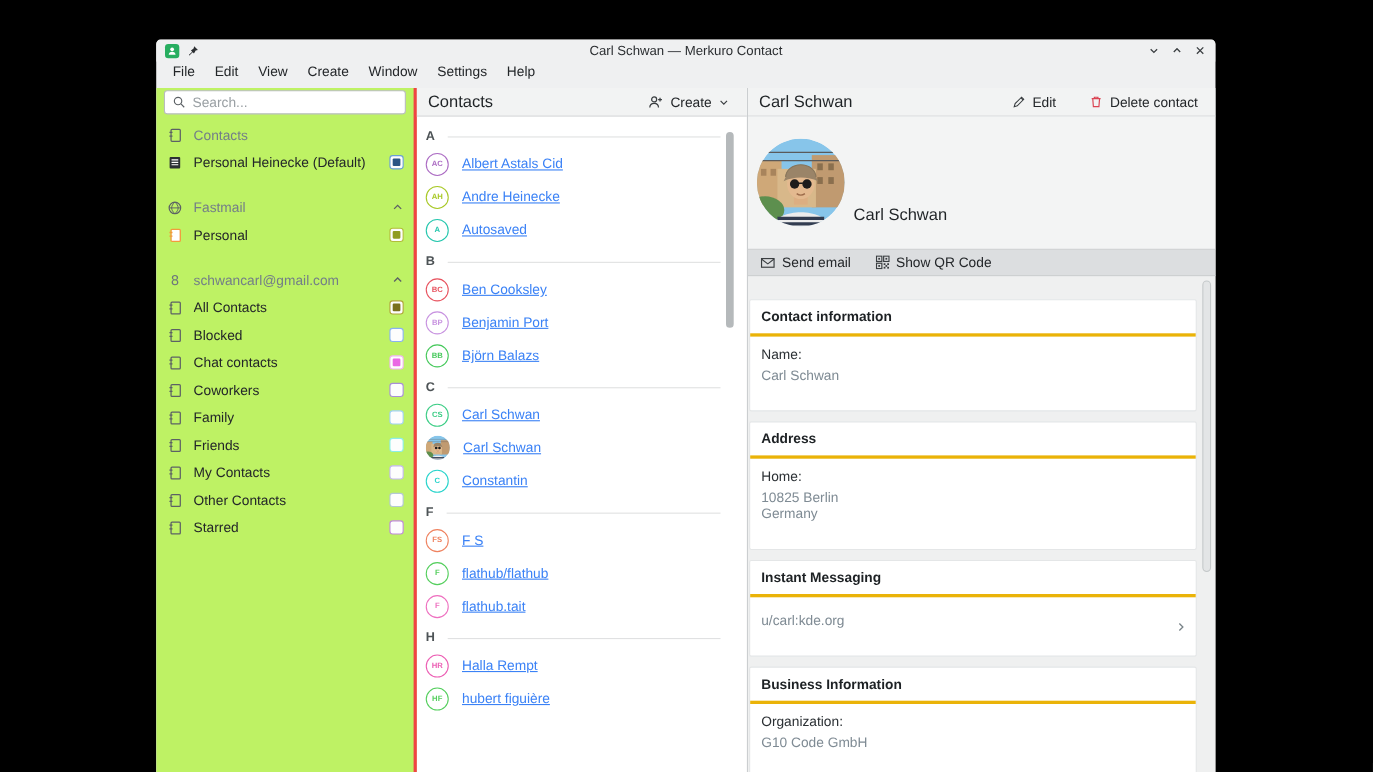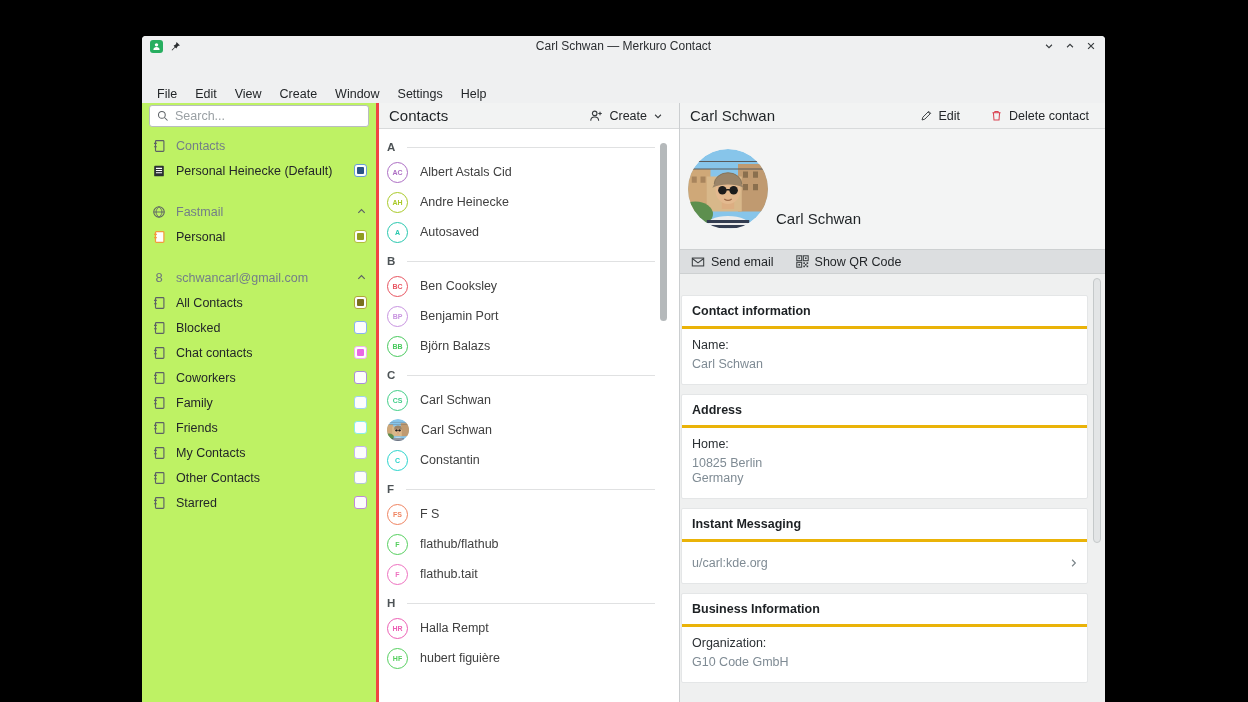--- a/index.html
+++ b/index.html
@@ -15,22 +15,22 @@
   .titlebar { height:20px; flex:0 0 20px; display:flex; align-items:center; padding:0 8px;
               background:#eff0f1; font-size:12px; color:#2b2e31; position:relative; }
   .tb-left { display:flex; align-items:center; gap:7px; }
   .appicon { width:13px; height:13px; background:#27ae60; border-radius:3px; display:flex;
              align-items:center; justify-content:center; }
   .tb-title { position:absolute; left:0; right:0; text-align:center; pointer-events:none; }
   .tb-controls { margin-left:auto; display:flex; align-items:center; gap:9px; z-index:2; }
   .tb-btn { width:12px; height:12px; display:flex; align-items:center; justify-content:center; color:#3a3e41; }
 
   
-  .menubar { height:24px; flex:0 0 24px; display:flex; align-items:flex-end; gap:4px;
-             padding:0 8px; font-size:12.5px; color:#232629;margin-top:23px; }
+  .menubar { height:24px; flex:0 0 24px; display:flex; align-items:flex-start; gap:4px;
+             padding:0 8px; font-size:12.5px; color:#232629; }
   .menu-item { padding:2px 7px; border-radius:3px; }
 
   
   .body { flex:1; display:flex; min-height:0; }
 
   
   .sidebar { width:237px; flex:0 0 237px; background:#bef264; border-right:3px solid #ef4444;
              padding-top:1px; overflow:hidden; }
   .search { margin:1px 7px 6px 7px; height:22px; background:#fff; border:1px solid #b9bdbf;
             border-radius:3px; display:flex; align-items:center; gap:6px; padding:0 7px;
@@ -59,40 +59,40 @@
           padding:3px 6px; border-radius:3px; }
   .list { flex:1; overflow:hidden; padding-top:4px; position:relative; }
   .sletter { display:flex; align-items:center; gap:12px; padding:8px 24px 4px 8px;
              font-size:11.5px; font-weight:bold; color:#4d5356; }
   .sline { flex:1; height:1px; background:#e0e1e2; }
   .crow { height:30px; display:flex; align-items:center; gap:12px; padding:0 8px; }
   .avatar { width:21px; height:21px; flex:0 0 21px; border-radius:50%; border:1.5px solid var(--c,#888);
             color:var(--c,#888); display:flex; align-items:center; justify-content:center;
             font-size:7px; font-weight:bold; background:#fff; }
   .photo-avatar { width:22px; height:22px; flex:0 0 22px; border-radius:50%; overflow:hidden; }
-  .cname { font-size:12.5px; color:#404040; }
+  .cname { font-size:12.5px; color:#3b82f6;text-decoration:underline; }
   .mid-scrollbar { position:absolute; right:12px; top:40px; width:7px; height:178px;
                    border-radius:3.5px; background:#b5b9bb; }
 
   
   .rightpane { flex:1; display:flex; flex-direction:column; min-width:0; background:#eff0f0; }
   .rp-buttons { margin-left:auto; display:flex; align-items:center; gap:18px; }
   .photo-area { height:120px; flex:0 0 120px; background:#f3f4f4; position:relative; }
   .big-photo { position:absolute; left:8px; top:20px; width:80px; height:80px; border-radius:50%;
                overflow:hidden; }
   .big-name { position:absolute; left:96px; bottom:22px; font-size:15px; color:#1f2326; }
   .actionbar { height:25px; flex:0 0 25px; background:#dcdee0; border-top:1px solid #cdd0d1;
                border-bottom:1px solid #cdd0d1; display:flex; align-items:center; gap:22px;
                padding:0 11px; }
   .abtn { display:flex; align-items:center; gap:6px; font-size:12.5px; color:#232629; }
   .rp-content { flex:1; position:relative; padding:21px 17px 0 1px; overflow:hidden; }
   .card { background:#fff; border:1px solid #e4e6e7; border-radius:2px; margin-bottom:9px; }
   .card-title { padding:8px 10px; font-size:12.5px; font-weight:bold; color:#1d2124;
                 border-bottom:3px solid #eab308; }
-  .card-body { padding:9px 10px 12px 10px; position:relative; }
+  .card-body { padding:9px 10px 24px 10px; position:relative; }
   .f-label { font-size:12.5px; color:#2b3034; }
   .f-value { font-size:12.5px; color:#7f8b94; margin-top:5px; line-height:15px; }
   .row-chev { position:absolute; right:8px; top:50%; transform:translateY(-50%); color:#7a8489; }
   .rp-scrollbar { position:absolute; right:4px; top:4px; width:8px; height:265px;
                   border-radius:4px; background:#e3e5e6; border:1px solid #c5c9ca; }
 </style>
 </head>
 <body>
 
 <div class="window">

